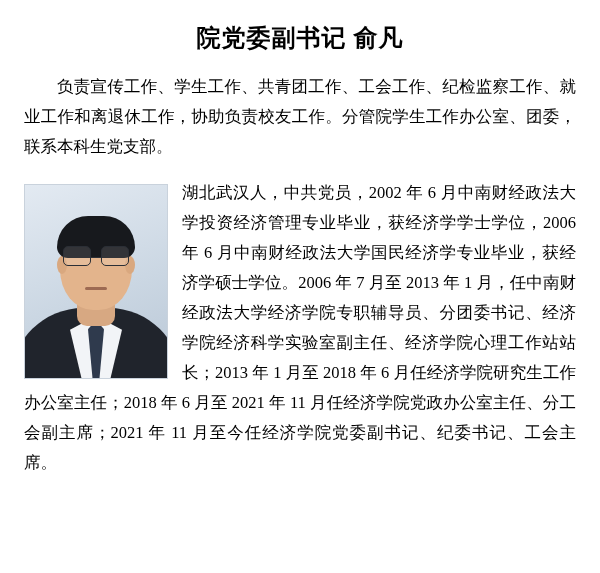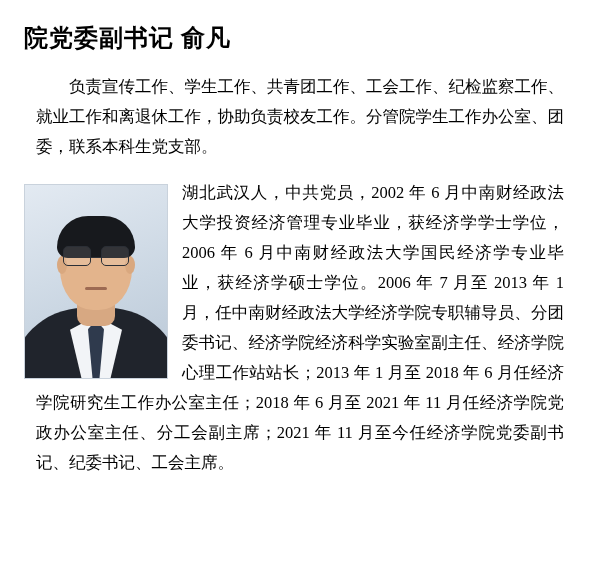--- a/index.html
+++ b/index.html
@@ -15,34 +15,34 @@
     overflow: hidden;
   }
   .page {
     position: relative;
     width: 600px;
     height: 573px;
     box-sizing: border-box;
     padding: 0 24px;
   }
   .title {
-    text-align: left;
+    text-align: center;
     font-size: 24px;
     font-weight: bold;
     letter-spacing: 1px;
     margin-top: 22px;
     margin-bottom: 18px;
     font-family: "Liberation Serif", "DejaVu Serif", serif;
   }
   .para {
     font-size: 16.5px;
     line-height: 30px;
     text-align: justify;
     text-justify: inter-ideograph;
-    margin: 12px;
+    margin: 0;
   }
   .para.first {
     text-indent: 33px;
   }
   .bio-block {
     margin-top: 16px;
   }
   .portrait {
     float: left;
     width: 144px;

